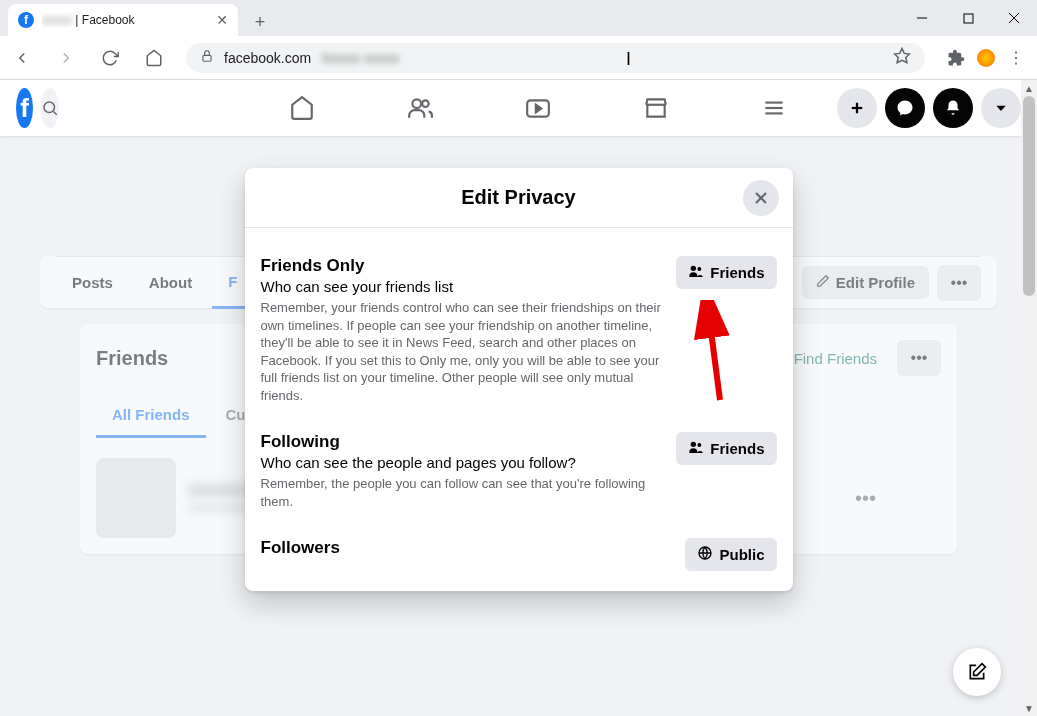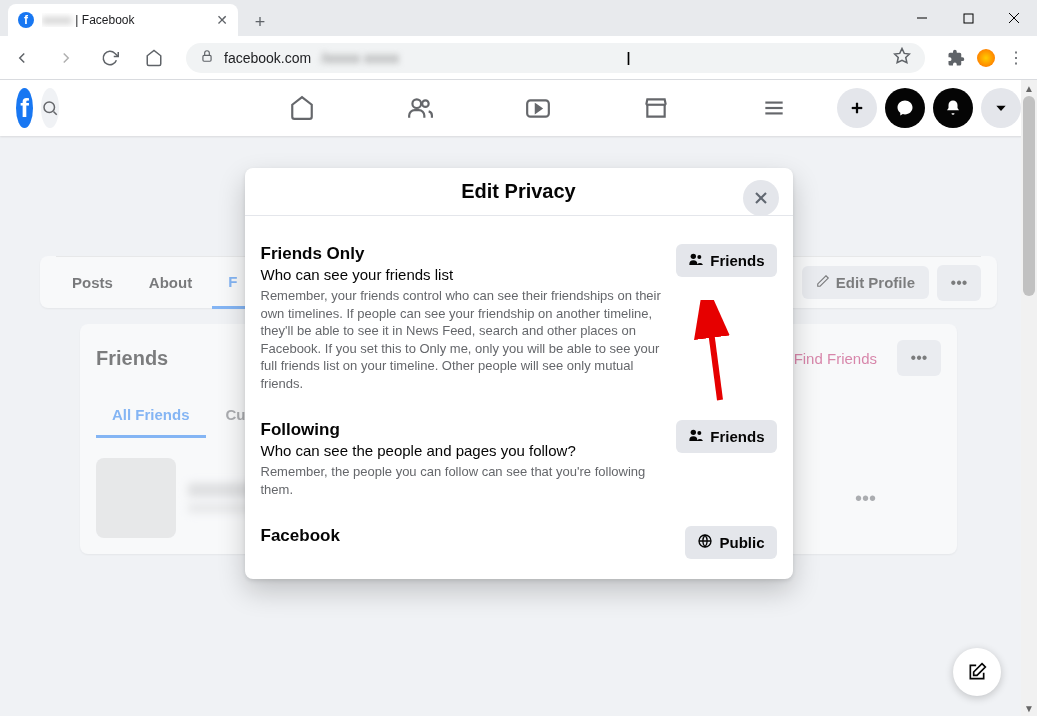--- a/index.html
+++ b/index.html
@@ -49,34 +49,34 @@
 .profile-tab { padding:0 16px; height:52px; display:flex;align-items:center; color:#000000; font-weight:600; font-size:15px;}
 .profile-tab.active { color:#1877f2; border-bottom:3px solid #1877f2; }
 .profile-actions { margin-left:auto; display:flex; gap:8px; align-items:center;}
 .pill-btn { background:#e4e6eb; border-radius:6px; padding:8px 14px; font-weight:600; font-size:15px; display:flex;align-items:center;gap:6px; color:#050505;}
 .dots-btn { background:#e4e6eb; border-radius:6px; width:44px;height:36px;display:flex;align-items:center;justify-content:center;color:#050505;}
 
 .friends-card { margin:16px 80px 0; background:#fff; border-radius:8px; box-shadow:0 1px 2px rgba(0,0,0,.1); padding:16px; }
 .friends-head { display:flex; align-items:center; }
 .friends-title { font-size:20px; font-weight:700; color:#050505; }
 .friends-head-actions { margin-left:auto; display:flex; gap:8px; align-items:center;}
-.link { color:#be185d; font-weight:500; font-size:15px; padding:8px 12px;}
+.link { color:#0f766e; font-weight:500; font-size:15px; padding:8px 12px;}
 .sub-tabs { display:flex; gap:4px; margin-top:18px; }
 .sub-tab { padding:12px 16px; color:#65676b; font-weight:600; font-size:15px;}
 .sub-tab.active { color:#1877f2; border-bottom:3px solid #1877f2; }
 .friend-grid { display:flex; gap:20px; margin-top:20px; }
 .friend-item { display:flex; gap:12px; align-items:center; width:380px;}
 .friend-thumb { width:80px;height:80px;background:#ddd;border-radius:8px;}
 .friend-name { filter:blur(4px); background:#ccc; width:120px;height:14px; border-radius:3px;}
 .friend-sub { filter:blur(4px); background:#ddd; width:80px;height:10px; margin-top:6px; border-radius:3px;}
 .friend-dots { margin-left:auto; color:#65676b; font-size:20px;}
 
 
 .modal { position:absolute; top:168px; left:50%; transform:translateX(-50%); width:548px; background:#fff; border-radius:8px; box-shadow:0 12px 28px rgba(0,0,0,.2),0 2px 4px rgba(0,0,0,.1); z-index:50; }
-.modal-header { height:48px; display:flex; align-items:center; justify-content:center; border-bottom:1px solid #e4e6eb; position:relative;}
+.modal-header { height:60px; display:flex; align-items:center; justify-content:center; border-bottom:1px solid #e4e6eb; position:relative;}
 .modal-title { font-size:20px; font-weight:700; color:#050505;}
 .modal-close { position:absolute; right:14px; top:12px; width:36px;height:36px;background:#e4e6eb;border-radius:50%;display:flex;align-items:center;justify-content:center;color:#606770;}
 .modal-body { padding:14px 16px 20px; }
 .priv-row { display:flex; gap:12px; padding:14px 0;}
 .priv-text { flex:1; }
 .priv-heading { font-size:17px; font-weight:600; color:#050505; margin-bottom:2px;}
 .priv-sub { font-size:15px; color:#050505; margin-bottom:4px;}
 .priv-desc { font-size:13px; color:#65676b; line-height:1.35;}
 .priv-btn { align-self:flex-start; background:#e4e6eb; border-radius:6px; padding:7px 12px; display:flex;align-items:center;gap:6px; font-weight:600; font-size:15px; color:#050505; white-space:nowrap;}
 
@@ -320,21 +320,21 @@
         <span><svg width="16" height="16" viewBox="0 0 24 24" fill="#050505">
               <circle cx="8" cy="8" r="4"></circle>
               <circle cx="17" cy="9" r="3"></circle>
               <path d="M2 21v-1a6 6 0 0 1 12 0v1zM14 21v-1a5 5 0 0 1 8 0v1z"></path>
             </svg></span>
         <span>Friends</span>
       </div>
     </div>
     <div class="priv-row" style="padding-bottom:0">
       <div class="priv-text">
-        <div class="priv-heading">Facebook</div>
+        <div class="priv-heading">Followers</div>
       </div>
       <div class="priv-btn">
         <span><svg width="16" height="16" viewBox="0 0 24 24" fill="none" stroke="#050505" stroke-width="2">
               <circle cx="12" cy="12" r="9"></circle>
               <path d="M3 12h18M12 3a14 14 0 0 1 0 18M12 3a14 14 0 0 0 0 18"></path>
             </svg></span>
         <span>Public</span>
       </div>
     </div>
   </div>

